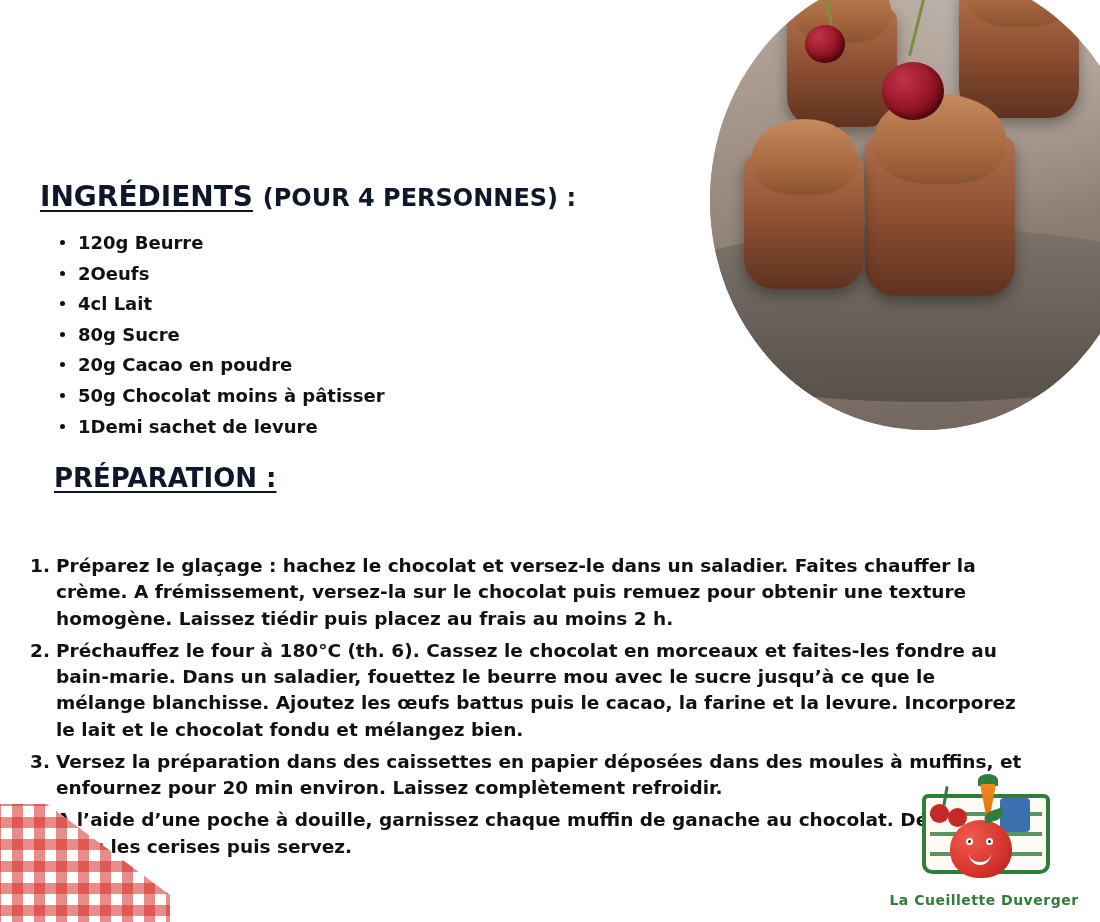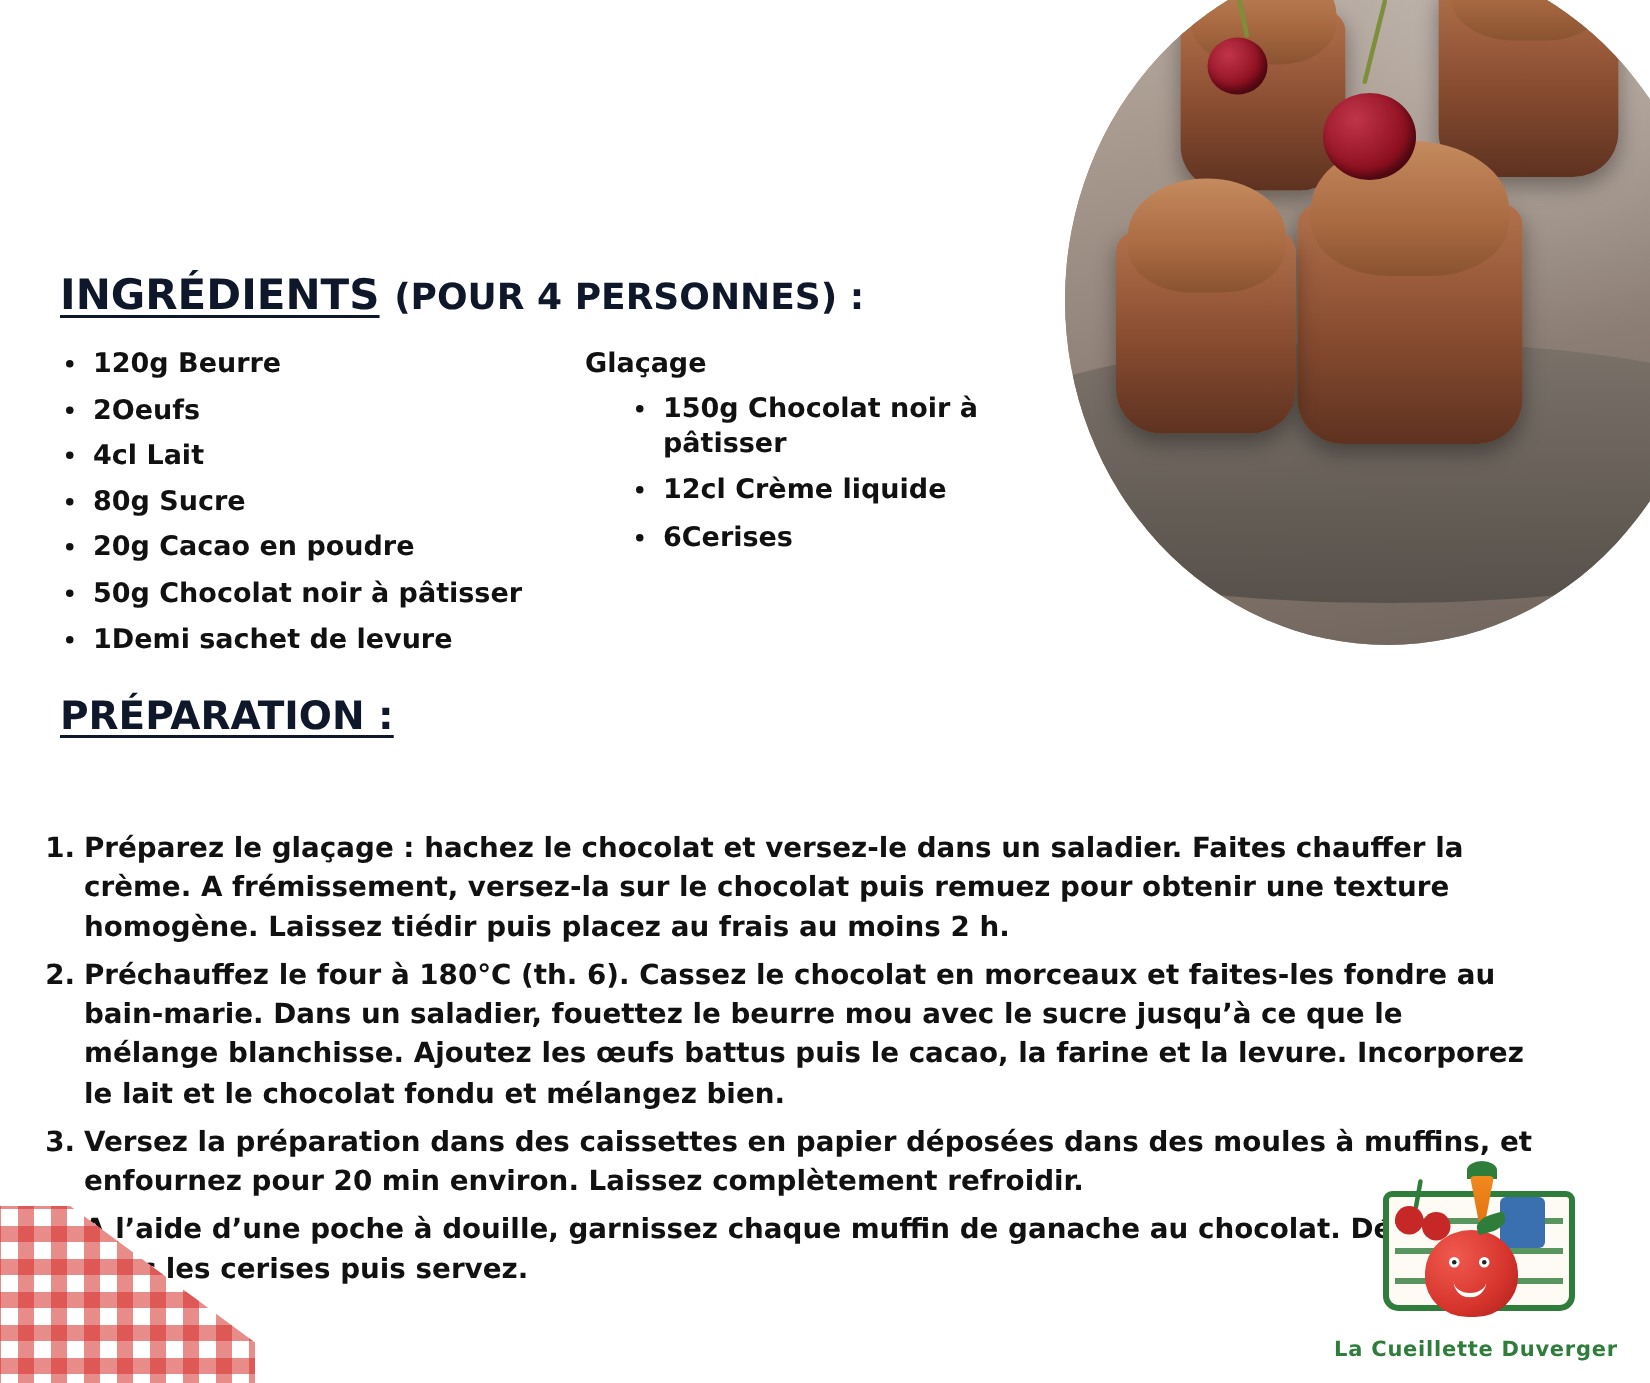--- a/index.html
+++ b/index.html
@@ -110,37 +110,37 @@
     font-size: 28px;
   }
   #ingredients-heading .u {
     text-decoration: underline;
     text-underline-offset: 4px;
   }
   #ingredients-heading .small {
     font-size: 24px;
   }
   #preparation-heading {
-    left: 40px;
+    left: 54px;
     top: 463px;
     font-size: 26px;
     text-decoration: underline;
     text-underline-offset: 4px;
   }
 
   
   .ing-col {
     position: absolute;
     font-family: "DejaVu Sans", sans-serif;
     font-size: 18px;
     font-weight: bold;
     color: #111111;
   }
   #ingredients-col-main {
-    left: 36px;
+    left: 52px;
     top: 232px;
     width: 340px;
   }
   #ingredients-col-glacage {
     left: 390px;
     top: 232px;
     width: 300px;
   }
   .ing-list {
     list-style: none;
@@ -436,33 +436,25 @@
     <span class="small">(POUR 4 PERSONNES) :</span>
   </div>
 
   <div class="ing-col" id="ingredients-col-main">
     <ul class="ing-list">
       <li>120g Beurre</li>
       <li>2Oeufs</li>
       <li>4cl Lait</li>
       <li>80g Sucre</li>
       <li>20g Cacao en poudre</li>
-      <li>50g Chocolat noir à pâtisser</li>
+      <li>50g Chocolat moins à pâtisser</li>
       <li>1Demi sachet de levure</li>
     </ul>
   </div>
 
-  <div class="ing-col" id="ingredients-col-glacage">
-    <p class="sub-title">Glaçage</p>
-    <ul class="sub-list">
-      <li>150g Chocolat noir à pâtisser</li>
-      <li>12cl Crème liquide</li>
-      <li>6Cerises</li>
-    </ul>
-  </div>
 
   <div class="section-head" id="preparation-heading">PRÉPARATION :</div>
 
   <div id="preparation-steps">
     <ol class="steps">
       <li>Préparez le glaçage : hachez le chocolat et versez-le dans un saladier. Faites chauffer la crème. A frémissement, versez-la sur le chocolat puis remuez pour obtenir une texture homogène. Laissez tiédir puis placez au frais au moins 2 h.</li>
       <li>Préchauffez le four à 180°C (th. 6). Cassez le chocolat en morceaux et faites-les fondre au bain-marie. Dans un saladier, fouettez le beurre mou avec le sucre jusqu’à ce que le mélange blanchisse. Ajoutez les œufs battus puis le cacao, la farine et la levure. Incorporez le lait et le chocolat fondu et mélangez bien.</li>
       <li>Versez la préparation dans des caissettes en papier déposées dans des moules à muffins, et enfournez pour 20 min environ. Laissez complètement refroidir.</li>
       <li>A l’aide d’une poche à douille, garnissez chaque muffin de ganache au chocolat. Décorez avec les cerises puis servez.</li>
     </ol>

